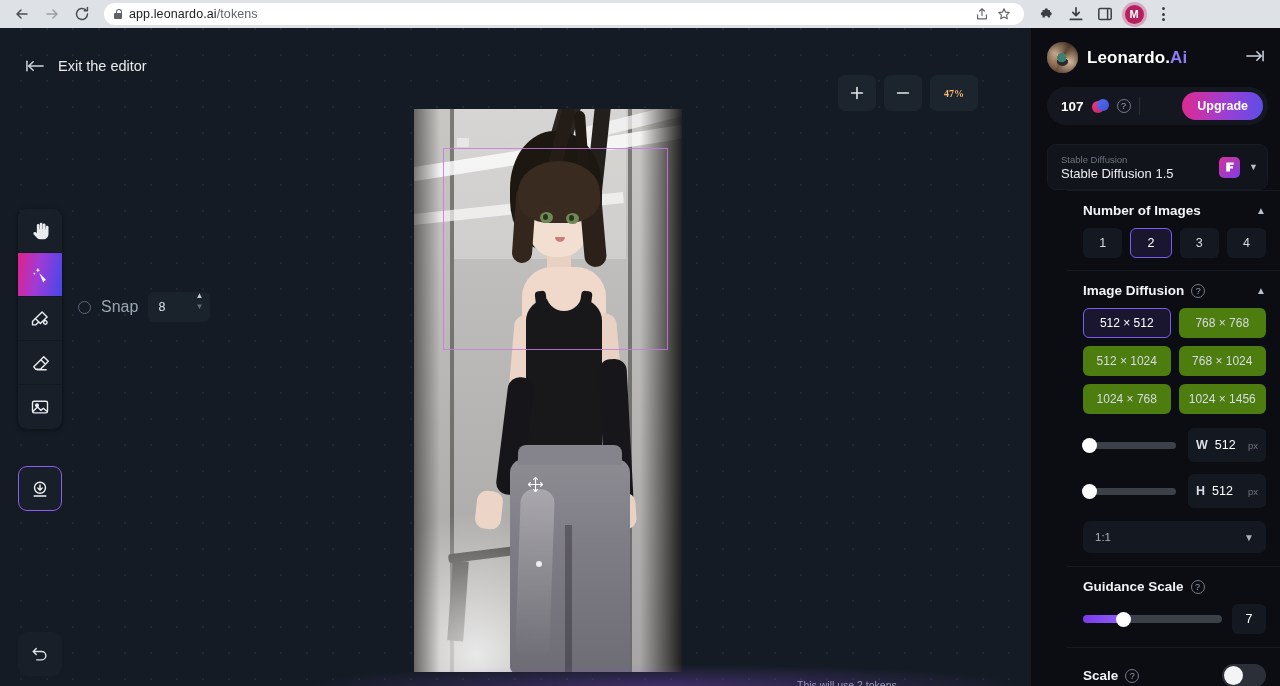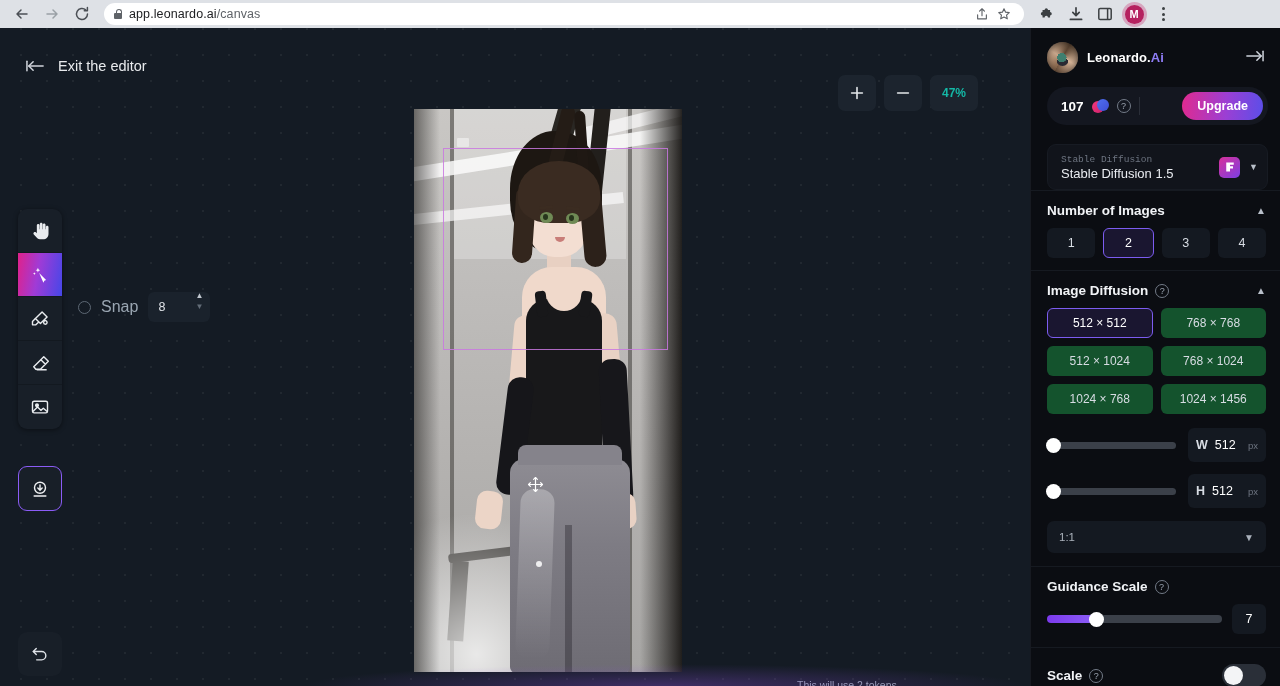--- a/index.html
+++ b/index.html
@@ -79,21 +79,21 @@
     position: absolute; top: 47px; right: 52px; display: flex; align-items: center; gap: 8px;
   }
   .zoom-btn {
     width: 38px; height: 36px; border-radius: 7px; background: #1c242e;
     display: flex; align-items: center; justify-content: center;
     color: #e4e7ea;
   }
   .zoom-pct {
     min-width: 48px; height: 36px; border-radius: 7px; background: #1c242e;
     display: flex; align-items: center; justify-content: center;
-    color: #14b8a6; font-size: 12px; font-weight: 600; padding: 0 9px;
+    color: #fdba74; font-size: 10px; font-weight: 600; padding: 0 9px; font-family: Liberation Serif, serif;
   }
 
   
   .snap-row {
     position: absolute; top: 264px; left: 78px; display: flex;
     align-items: center; gap: 10px;
   }
   .snap-toggle {
     width: 13px; height: 13px; border-radius: 50%;
     border: 1.6px solid #5d6874;
@@ -293,21 +293,21 @@
     background: conic-gradient(from 210deg, #8e6b4f, #c9a78c, #5d4633, #d9b79b, #7a5c45);
     box-shadow: inset 0 0 7px rgba(0,0,0,.6);
     position: relative; flex: 0 0 auto;
   }
   .brand-avatar::after {
     content:""; position:absolute; left:9px; top:10px; width:13px; height:14px;
     background: radial-gradient(circle at 45% 40%, #3f7f6f 0 42%, rgba(63,127,111,0) 43%),
                 radial-gradient(circle at 50% 80%, #2a2a33 0 45%, rgba(0,0,0,0) 46%);
     border-radius: 50%;
   }
-  .brand-name { font-size: 13px; font-weight: bold; color: #fff; letter-spacing: .1px; }
+  .brand-name { font-size: 17px; font-weight: bold; color: #fff; letter-spacing: .1px; }
   .brand-name .ai { color: #8e7cf5; }
   .collapse-icon { margin-left: auto; color: #cdd2da; padding-right: 4px; }
 
   .credits-row {
     margin: 4px 12px 0 16px; height: 38px; background: #141720;
     border-radius: 19px; display: flex; align-items: center;
     padding: 0 5px 0 14px; gap: 8px;
   }
   .credits-num { color: #fff; font-size: 13.5px; font-weight: bold; }
   .coin {
@@ -331,51 +331,51 @@
     display: flex; align-items: center; justify-content: center;
   }
 
   .model-card {
     margin: 19px 12px 0 16px; height: 46px; background: #11141b;
     border-radius: 9px; display: flex; align-items: center;
     padding: 0 9px 0 13px; position: relative;
     border: 1px solid #171b23;
   }
   .model-texts { display: flex; flex-direction: column; gap: 1px; }
-  .model-sub { color: #6d7480; font-size: 9.5px; font-family: Liberation Mono, monospace; }
+  .model-sub { color: #6d7480; font-size: 9.5px; }
   .model-name { color: #e9ecf1; font-size: 13px; }
   .model-thumb {
     margin-left: auto; width: 21px; height: 21px; border-radius: 5px;
     background: linear-gradient(140deg, #d8319a, #7b3fe4);
     display:flex; align-items:center; justify-content:center;
   }
   .caret { color: #b9c0ca; font-size: 9px; margin-left: 9px; }
 
   .section {
-    border-top: 1px solid #161a21; padding: 12px 14px 0 16px;
+    border-top: 1px solid #161a21; padding: 12px 14px 0 16px; margin-left: 36px;
   }
   .section-head {
     display: flex; align-items: center; gap: 7px; margin-bottom: 10px;
   }
   .section-title { color: #f1f3f6; font-size: 13.5px; font-weight: bold; }
   .section-caret { margin-left: auto; color: #b9c0ca; font-size: 10px; }
 
   .count-row { display: flex; gap: 8px; }
   .count-chip {
     flex: 1; height: 30px; background: #141921; border-radius: 6px;
     color: #d7dce3; font-size: 12.5px;
     display: flex; align-items: center; justify-content: center;
   }
   .count-chip.sel { border: 1.2px solid #7c5cf0; background: #1a1630; color: #fff; }
 
   .dim-grid {
     display: grid; grid-template-columns: 1fr 1fr; gap: 8px 8px;
   }
   .dim-chip {
-    height: 30px; background: #14532d; border-radius: 6px;
+    height: 30px; background: #4d7c0f; border-radius: 6px;
     color: #d7dce3; font-size: 12px;
     display: flex; align-items: center; justify-content: center;
   }
   .dim-chip.sel { border: 1.2px solid #7c5cf0; background: #1a1630; color: #fff; }
 
   .wh-row { display: flex; align-items: center; margin-top: 14px; gap: 0; }
   .slider-track {
     flex: 1; height: 7px; background: #3b4049; border-radius: 4px;
     position: relative; margin-right: 12px;
   }
@@ -441,21 +441,21 @@
   </div>
   <div class="nav-btn">
     <svg width="16" height="16" viewBox="0 0 16 16" fill="none" stroke="currentColor" stroke-width="1.5" stroke-linecap="round" stroke-linejoin="round">
         <path d="M13.5 8a5.5 5.5 0 1 1-1.8-4.1"></path>
         <path d="M13.4 1.6v3.1h-3.1"></path>
       </svg>
   </div>
 
   <div class="omnibox">
     <span class="lock-icon"></span>
-    <span class="url-text"><span>app.leonardo.ai</span><span class="dim">/canvas</span></span>
+    <span class="url-text"><span>app.leonardo.ai</span><span class="dim">/tokens</span></span>
     <span class="omni-actions">
       <span class="omni-icon">
         <svg width="14" height="14" viewBox="0 0 16 16" fill="none" stroke="currentColor" stroke-width="1.3" stroke-linecap="round" stroke-linejoin="round">
             <path d="M8 10V2M5.2 4.8 8 2l2.8 2.8"></path>
             <path d="M3 9v4.5h10V9"></path>
           </svg>
       </span>
       <span class="omni-icon">
         <svg width="14" height="14" viewBox="0 0 16 16" fill="none" stroke="currentColor" stroke-width="1.3" stroke-linejoin="round">
             <path d="M8 2l1.8 3.9 4.2.5-3.1 2.9.85 4.2L8 11.5 4.25 13.5 5.1 9.3 2 6.4l4.2-.5z"></path>

